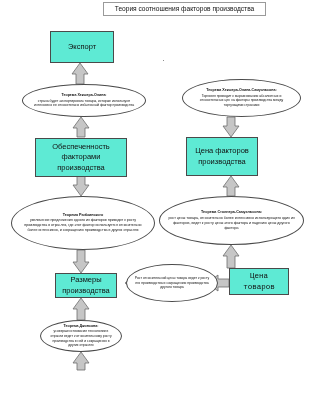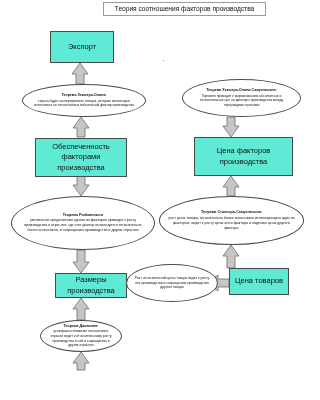--- a/index.html
+++ b/index.html
@@ -126,35 +126,35 @@
     <span class="body">страна будет экспортировать товары, которые используют интенсивно ее относительно избыточный фактор производства</span>
   </div>
 
   <div class="node ellipse" style="left:182px; top:79px; width:119px; height:38px;">
     <span class="head">Теорема Хекшера-Олина-Самуэльсона:</span>
     <span class="body">Торговля приводит к выравниванию абсолютных и относительных цен на факторы производства между торгующими странами</span>
   </div>
 
   <div class="node box" style="left:35px; top:138px; width:92px; height:39px;">Обеспеченность факторами производства</div>
 
-  <div class="node box" style="left:194px; top:137px; width:99px; height:39px;">Цена факторов производства</div>
+  <div class="node box" style="left:186px; top:137px; width:72px; height:39px;">Цена факторов производства</div>
 
   <div class="node ellipse wide" style="left:11px; top:196px; width:144px; height:54px;">
     <span class="head">Теорема Рыбчинского</span>
     <span class="body">увеличение предложения одного из факторов приводит к росту производства в отраслях, где этот фактор используется относительно более интенсивно, и сокращению производства в других отраслях</span>
   </div>
 
   <div class="node ellipse wide" style="left:159px; top:196px; width:145px; height:49px;">
     <span class="head">Теорема Столпера-Самуэльсона:</span>
     <span class="body">рост цены товара, относительно более интенсивно использующего один из факторов, ведет к росту цены этого фактора и падению цены другого фактора</span>
   </div>
 
-  <div class="node box" style="left:55px; top:273px; width:72px; height:25px;">Размеры производства</div>
+  <div class="node box" style="left:55px; top:273px; width:62px; height:25px;">Размеры производства</div>
 
-  <div class="node box" style="left:229px; top:268px; width:60px; height:27px;">Цена товаров</div>
+  <div class="node box" style="left:229px; top:268px; width:60px; height:27px;font-family:Liberation Mono, monospace;">Цена товаров</div>
 
   <div class="node ellipse" style="left:126px; top:264px; width:92px; height:38px;">
     <span class="body">Рост относительной цены товара ведет к росту его производства и сокращению производства другого товара</span>
   </div>
 
   <div class="node ellipse" style="left:40px; top:320px; width:82px; height:32px;">
     <span class="head">Теорема Джонсона:</span>
     <span class="body">усовершенствование технологии в отрасли ведет к относительному росту производства в ней и сокращению в других отраслях</span>
   </div>
 

